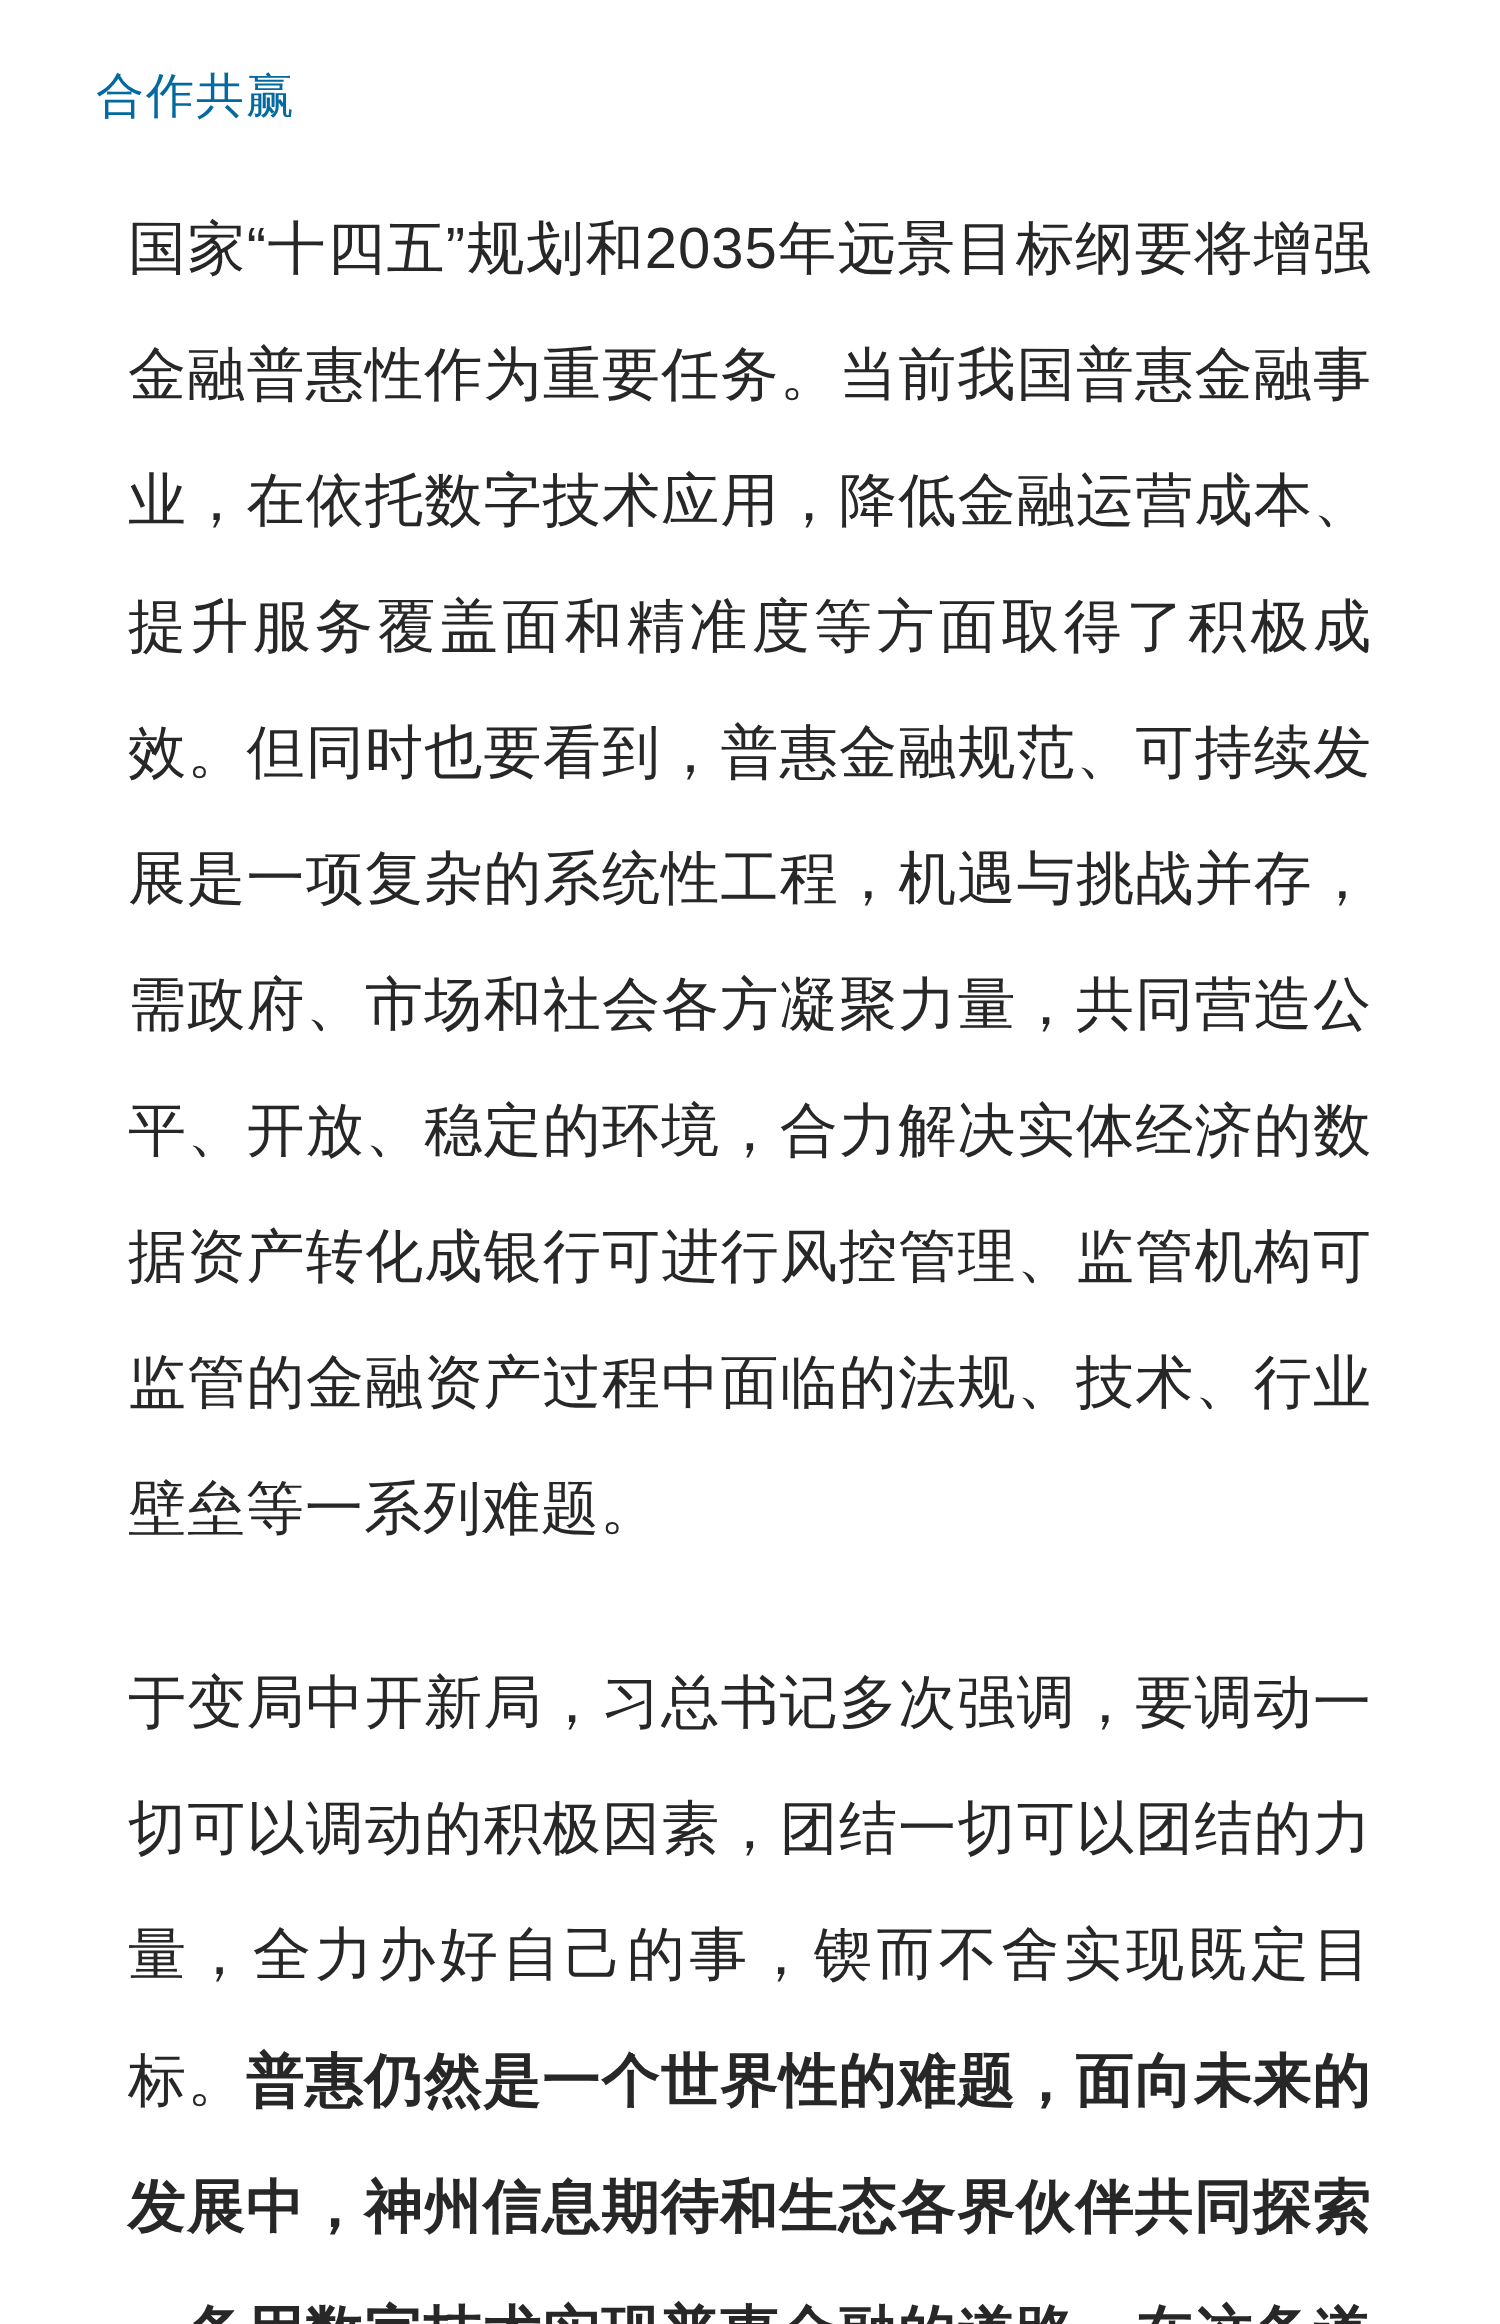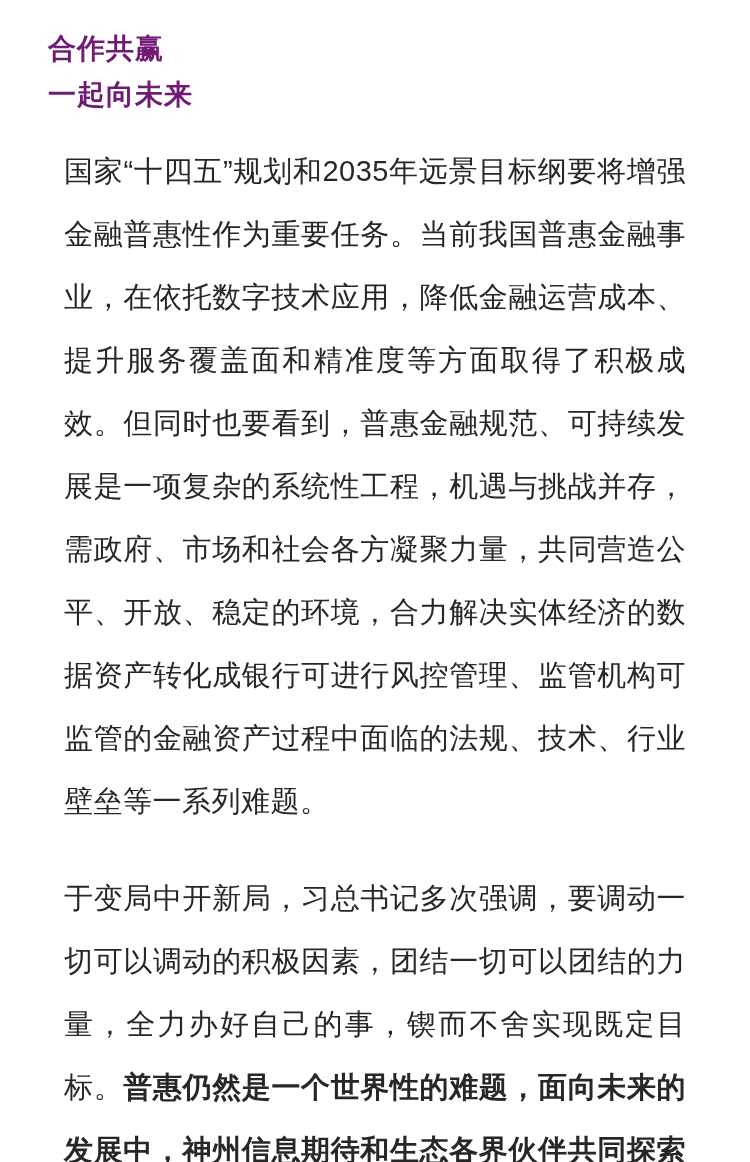--- a/index.html
+++ b/index.html
@@ -15,23 +15,23 @@
   }
   .page {
     box-sizing: border-box;
     width: 750px;
     min-height: 1162px;
     padding: 26px 48px 40px 48px;
     background: #ffffff;
   }
   .heading {
     margin: 0 0 20px 0;
-    color: #701a75;
-    font-size: 28px;
-    font-weight: 700;
+    color: #0369a1;
+    font-size: 24px;
+    font-weight: 400;
     line-height: 46px;
     letter-spacing: 1px;
   }
   .heading .h-line {
     display: block;
   }
   .body-text {
     margin: 16px;
     color: #272727;
     font-size: 29px;
@@ -50,21 +50,20 @@
     font-weight: 700;
   }
 </style>
 </head>
 <body>
 
 <div class="page">
 
   <h1 class="heading">
     <span class="h-line">合作共赢</span>
-    <span class="h-line">一起向未来</span>
   </h1>
 
   <p class="body-text para-1">国家“十四五”规划和2035年远景目标纲要将增强金融普惠性作为重要任务。当前我国普惠金融事业，在依托数字技术应用，降低金融运营成本、提升服务覆盖面和精准度等方面取得了积极成效。但同时也要看到，普惠金融规范、可持续发展是一项复杂的系统性工程，机遇与挑战并存，需政府、市场和社会各方凝聚力量，共同营造公平、开放、稳定的环境，合力解决实体经济的数据资产转化成银行可进行风控管理、监管机构可监管的金融资产过程中面临的法规、技术、行业壁垒等一系列难题。</p>
 
   <p class="body-text para-2">
     <span>于变局中开新局，习总书记多次强调，要调动一切可以调动的积极因素，团结一切可以团结的力量，全力办好自己的事，锲而不舍实现既定目标。</span><span class="bold-run">普惠仍然是一个世界性的难题，面向未来的发展中，神州信息期待和生态各界伙伴共同探索一条用数字技术实现普惠金融的道路，在这条道路上集众智，汇众力，努力寻求最大公约数、画出最大同心圆，富人民，旺产业，走向共同富裕。</span>
   </p>
 
 </div>
 

